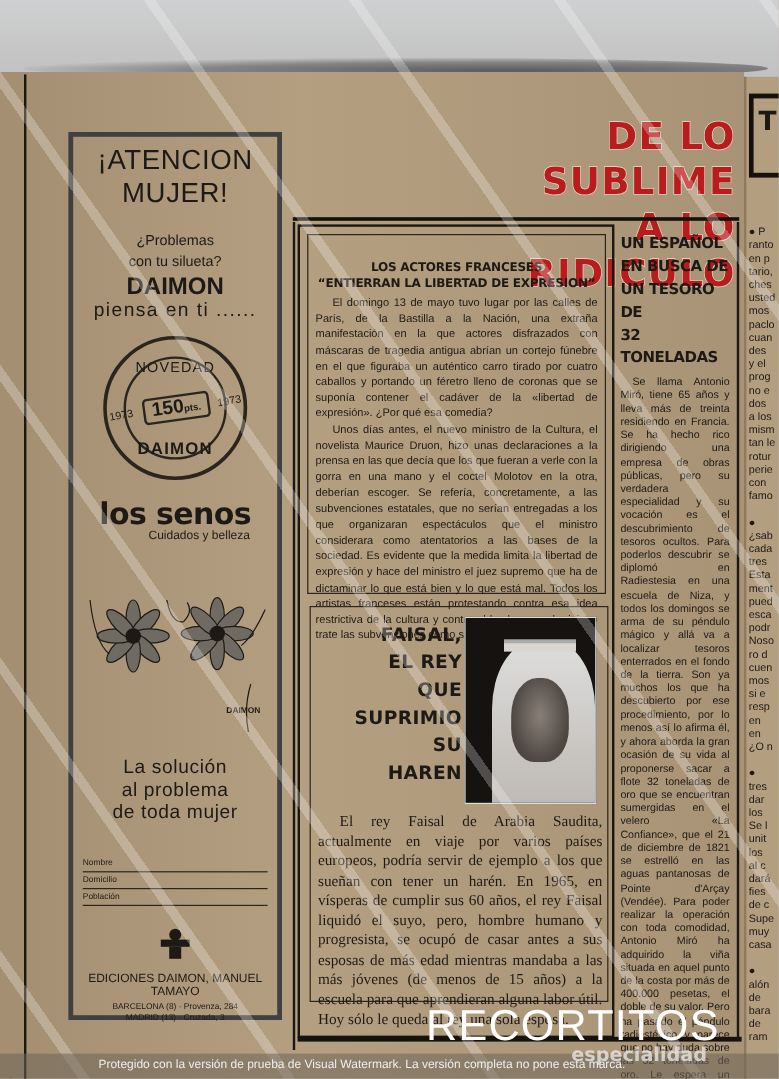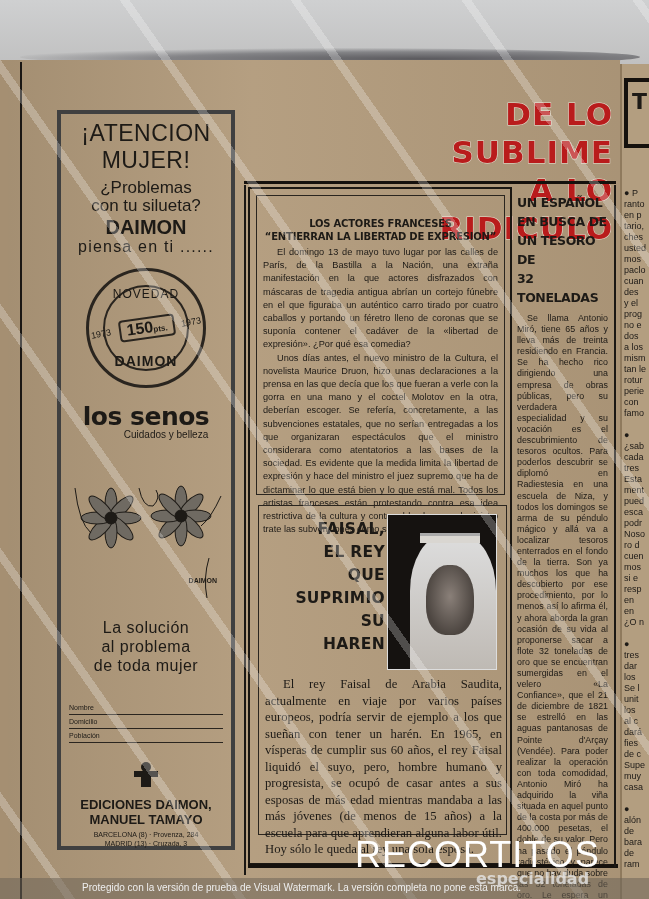--- a/index.html
+++ b/index.html
@@ -8,41 +8,41 @@
   .backdrop{position:absolute;left:0;top:0;width:649px;height:70px;background:linear-gradient(#cfd0d1,#bfbfbf)}
   .shadow{position:absolute;left:20px;top:48px;width:620px;height:18px;border-radius:50%;background:radial-gradient(ellipse at 65% 60%,#5b5a5e 0%,rgba(90,90,95,.6) 45%,rgba(0,0,0,0) 75%)}
   .page{position:absolute;left:8px;top:60px;width:612px;height:839px;background:#b29b7c;
         background-image:linear-gradient(90deg,rgba(0,0,0,.08),rgba(255,255,255,.04) 40%,rgba(0,0,0,.05));}
   .page-edge{position:absolute;left:0;top:60px;width:10px;height:839px;background:#a58f72}
   .page-right{position:absolute;left:620px;top:64px;width:29px;height:835px;background:#b39e80;border-left:2px solid #8f7a5d}
   .vline{position:absolute;background:#1a1714}
   
   .ad{position:absolute;left:57px;top:110px;width:178px;height:740px;border:4px solid #404040;text-align:center}
   .ad .h1{font-size:23px;line-height:27px;margin-top:6px;letter-spacing:.5px}
-  .ad .q{font-size:17px;line-height:18px;margin-top:5px}
+  .ad .q{font-size:12px;line-height:18px;margin-top:17px}
   .ad .brand{font-size:20px;font-weight:bold;line-height:22px;margin-top:1px}
   .ad .think{font-size:16px;letter-spacing:1.2px;line-height:18px}
   .stamp{width:120px;height:120px;border:3px solid #2a251f;border-radius:50%;margin:12px auto 0;position:relative}
   .stamp .inner{position:absolute;left:14px;top:14px;width:86px;height:86px;border:2px solid #2a251f;border-radius:50%}
   .stamp .top{position:absolute;top:16px;left:0;width:100%;font-size:12px;font-weight:normal;letter-spacing:1px}
   .stamp .bot{position:absolute;bottom:16px;left:0;width:100%;font-size:14px;font-weight:bold;letter-spacing:1px}
   .stamp .price{position:absolute;top:46px;left:30px;width:56px;height:22px;border:2px solid #2a251f;border-radius:4px;font-weight:bold;font-size:16px;line-height:18px;transform:rotate(-8deg)}
   .stamp .price small{font-size:8px}
   .stamp .yl{position:absolute;left:2px;top:58px;font-size:9px;transform:rotate(-10deg)}
   .stamp .yr{position:absolute;right:2px;top:46px;font-size:9px;transform:rotate(-10deg)}
   .ad .product{font-family:"DejaVu Sans",sans-serif;font-weight:bold;font-size:25px;margin-top:14px;letter-spacing:-.5px}
   .ad .sub{font-size:10px;margin-left:40px;margin-top:-2px}
   .flowers{position:relative;height:120px;margin-top:38px}
   .ad .tag{position:absolute;right:14px;bottom:14px;font-size:7px;font-weight:bold}
   .ad .sol{font-size:16px;line-height:19px;margin-top:20px;letter-spacing:.5px}
   .ad .where{font-size:9.5px;line-height:12px;margin-top:12px}
   .form{margin:26px 8px 0;text-align:left}
   .form div{font-size:7px;border-bottom:1px solid #2a251f;height:14px;line-height:14px}
   .ad .logo{margin:16px auto 0;width:30px;height:30px}
-  .ad .pub{font-size:13px;font-weight:bold;margin-top:4px}
+  .ad .pub{font-size:10px;font-weight:normal;margin-top:4px}
   .ad .addr{font-size:7px;line-height:9px;margin-top:3px}
   
   .title{position:absolute;left:348px;top:95px;width:265px;font-family:"DejaVu Sans",sans-serif;font-weight:bold;font-size:31px;line-height:38px;color:#b91c1c;text-align:right;letter-spacing:1px;-webkit-text-stroke:1px #e9e1d3;paint-order:stroke fill}
   .rule{position:absolute;background:#15110d}
   .frame{position:absolute;border:2px solid #1b1712}
   .box1{position:absolute;left:256px;top:195px;width:249px;height:300px;border:1.5px solid #2a251f;padding:21px 6px}
   .box1 h3{font-family:"DejaVu Sans",sans-serif;font-size:10px;line-height:13px;text-align:center;font-weight:bold;letter-spacing:-.2px}
   .box1 p{font-size:9.2px;line-height:13.2px;text-align:justify;text-indent:14px}
   .box2{position:absolute;left:258px;top:505px;width:249px;height:330px;border:1.5px solid #2a251f}
   .faisal-h{position:absolute;left:18px;top:12px;width:108px;text-align:right;font-family:"DejaVu Sans",sans-serif;font-weight:bold;font-size:15.5px;line-height:23px;letter-spacing:.3px}

